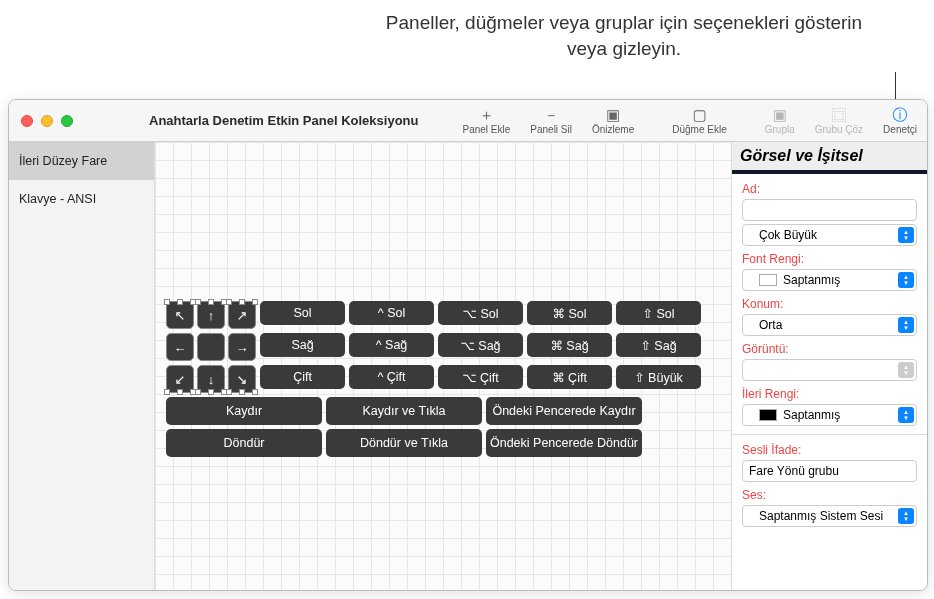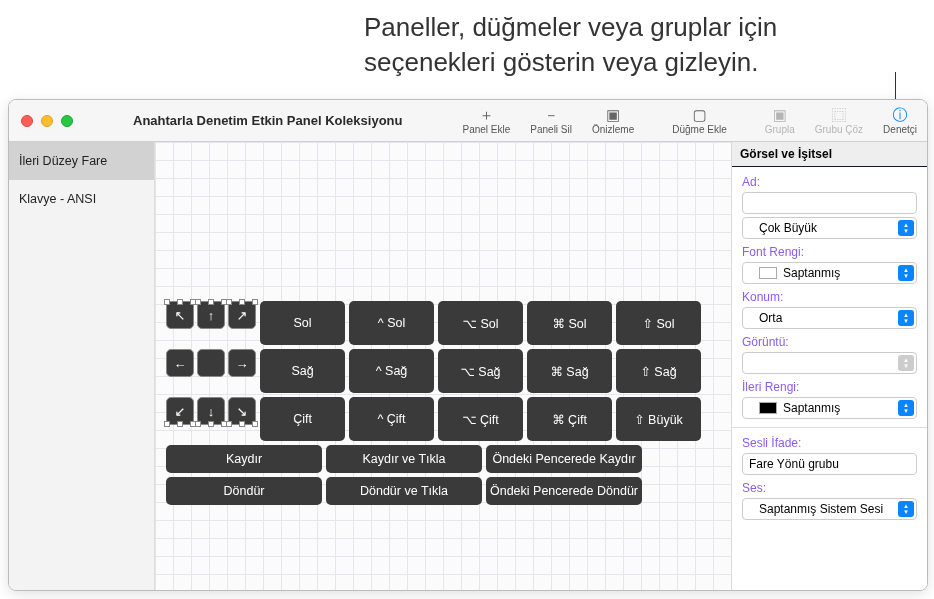--- a/index.html
+++ b/index.html
@@ -1,57 +1,57 @@
 <!DOCTYPE html>
 <html><head>
 <meta charset="utf-8">
 <style>
 * { box-sizing: border-box; margin: 0; padding: 0; font-family: -apple-system, BlinkMacSystemFont, "Helvetica Neue", Arial, sans-serif; }
 body { background: #fff; width: 934px; height: 599px; position: relative; overflow: hidden; }
-.callout { position: absolute; top: 10px; right: 50px; width: 520px; text-align: left; font-size: 26px; color: #333; line-height: 1.35; }
+.callout { position: absolute; top: 10px; right: 50px; width: 520px; text-align: center; font-size: 19px; color: #333; line-height: 1.35; }
 .callout-line { position: absolute; top: 72px; right: 38px; width: 1px; height: 28px; background: #333; }
 .window { position: absolute; top: 99px; left: 8px; width: 920px; height: 492px; border: 1px solid #bbb; border-radius: 8px; background: #fff; box-shadow: 0 3px 14px rgba(0,0,0,0.12); overflow: hidden; }
 .titlebar { height: 42px; display: flex; align-items: center; border-bottom: 1px solid #d0d0d0; background: #f6f6f6; }
 .traffic { display: flex; gap: 8px; padding-left: 12px; }
 .tl { width: 12px; height: 12px; border-radius: 50%; }
 .tl.red { background: #ff5f57; border: 1px solid #e24640; }
 .tl.yel { background: #febc2e; border: 1px solid #dfa023; }
 .tl.grn { background: #28c840; border: 1px solid #1ba530; }
-.title { flex: 0 0 auto; margin-left: 60px; font-weight: 600; font-size: 13px; color: #2a2a2a; }
+.title { flex: 0 0 auto; margin-left: 76px; font-weight: 600; font-size: 13px; color: #2a2a2a; }
 .toolbar-right { margin-left: auto; display: flex; align-items: center; height: 100%; }
 .toolbtn { display: flex; flex-direction: column; align-items: center; justify-content: center; padding: 2px 10px; color: #555; font-size: 10px; cursor: default; }
 .toolbtn .ic { font-size: 15px; height: 18px; display: flex; align-items: center; color: #666; }
 .toolbtn.dim { color: #b5b5b5; }
 .toolbtn.dim .ic { color: #b5b5b5; }
 .toolbtn.info .ic { color: #0a84ff; }
 .tool-sep { width: 18px; }
 .body-area { display: flex; height: calc(100% - 42px); }
 .sidebar { width: 146px; background: #f3f3f3; border-right: 1px solid #dcdcdc; }
 .side-item { padding: 12px 10px; font-size: 12.5px; color: #222; }
 .side-item.selected { background: #d2d2d2; }
 .canvas { flex: 1; position: relative; background: #fbfbfb; overflow: hidden; }
 .grid { position: absolute; inset: 0;
   background-image: linear-gradient(to right, #e3e7ec 1px, transparent 1px),
                     linear-gradient(to bottom, #e3e7ec 1px, transparent 1px);
   background-size: 18px 18px; }
 .panel-group { position: absolute; top: 159px; left: 11px; }
 .row { display: flex; gap: 4px; margin-bottom: 4px; }
 .arrow-btn { width: 28px; height: 28px; background: #3a3a3a; border-radius: 5px; color: #fff; display: flex; align-items: center; justify-content: center; font-size: 13px; position: relative; }
-.key-btn { width: 85px; height: 44px; background: #3a3a3a; border-radius: 5px; color: #fff; display: flex; align-items: center; justify-content: center; font-size: 12.5px; }
+.key-btn { width: 85px; height: 24px; background: #3a3a3a; border-radius: 5px; color: #fff; display: flex; align-items: center; justify-content: center; font-size: 12.5px; }
 .wide-btn { width: 156px; height: 28px; background: #3a3a3a; border-radius: 5px; color: #fff; display: flex; align-items: center; justify-content: center; font-size: 12.5px; }
 .row-arrows { display: flex; gap: 3px; }
 .sel-handle { position: absolute; width: 6px; height: 6px; background: #fff; border: 1px solid #888; }
 .sh-tl { top: -3px; left: -3px; } .sh-tr { top: -3px; right: -3px; }
 .sh-bl { bottom: -3px; left: -3px; } .sh-br { bottom: -3px; right: -3px; }
 .sh-tm { top: -3px; left: 50%; margin-left: -3px; } .sh-bm { bottom: -3px; left: 50%; margin-left: -3px; }
 .with-sel { border: 1px solid #888; }
 .inspector { width: 196px; border-left: 1px solid #dcdcdc; background: #fff; padding: 0; font-size: 12px; overflow-y: auto; }
-.insp-section-title { background: #eee; border-bottom: 1px solid #0f172a; padding: 5px 8px; font-weight: 600; font-size: 12px; }
+.insp-section-title { background: #eee; border-bottom: 4px solid #0f172a; padding: 5px 8px; font-weight: 600; font-size: 16px; font-style: italic; }
 .insp-pad { padding: 8px 10px; }
-.insp-label { font-size: 12px; color: #8b5cf6; margin-top: 6px; }
+.insp-label { font-size: 12px; color: #ef4444; margin-top: 6px; }
 .insp-label:first-child { margin-top: 0; }
 .insp-select { margin-top: 3px; width: 100%; height: 22px; border: 1px solid #ccc; border-radius: 4px; background: #fff; display: flex; align-items: center; padding: 0 16px; position: relative; font-size: 12px; }
 .insp-select .arrows { position: absolute; right: 2px; top: 2px; width: 16px; height: 16px; background: #0a84ff; border-radius: 3px; display: flex; flex-direction: column; align-items: center; justify-content: center; color: #fff; font-size: 7px; line-height: 6px; }
 .insp-select.gray .arrows { background: #ccc; }
 .insp-input { margin-top: 3px; width: 100%; height: 22px; border: 1px solid #ccc; border-radius: 4px; padding: 0 6px; font-size: 12px; background: #fff; }
 .swatch { width: 18px; height: 12px; border: 1px solid #aaa; margin-right: 6px; display: inline-block; vertical-align: middle; }
 .swatch.white { background: #fff; }
 .swatch.black { background: #000; }
 .sep-line { border-top: 1px solid #ddd; margin: 8px -10px; }
 </style>

